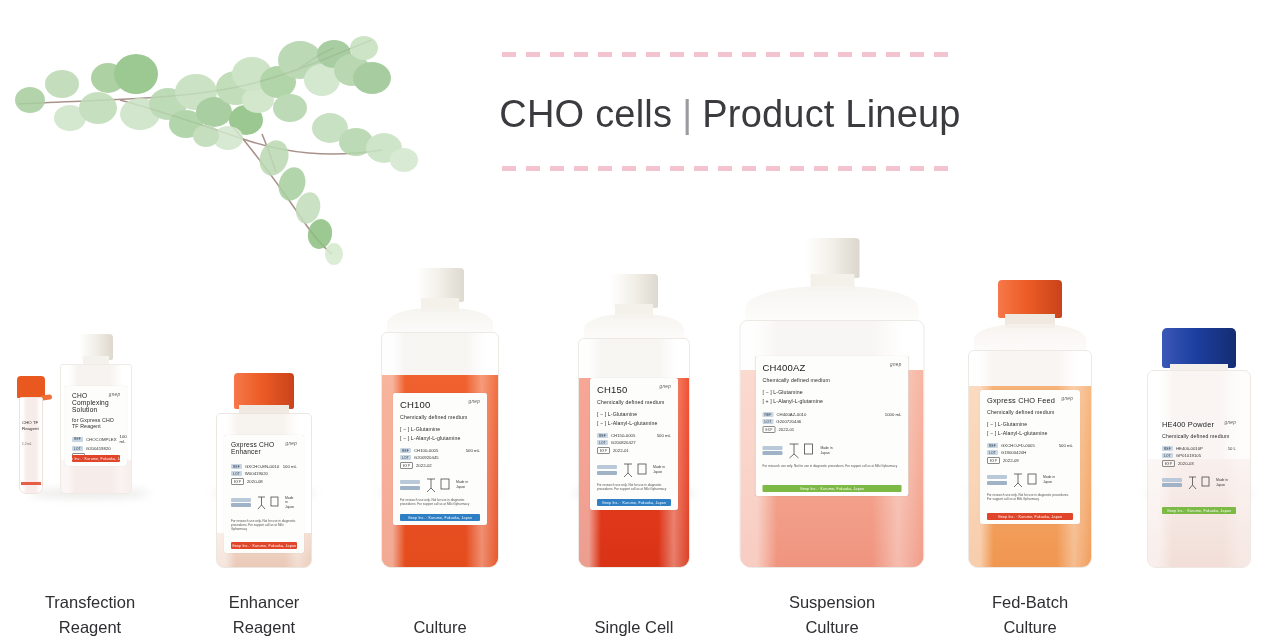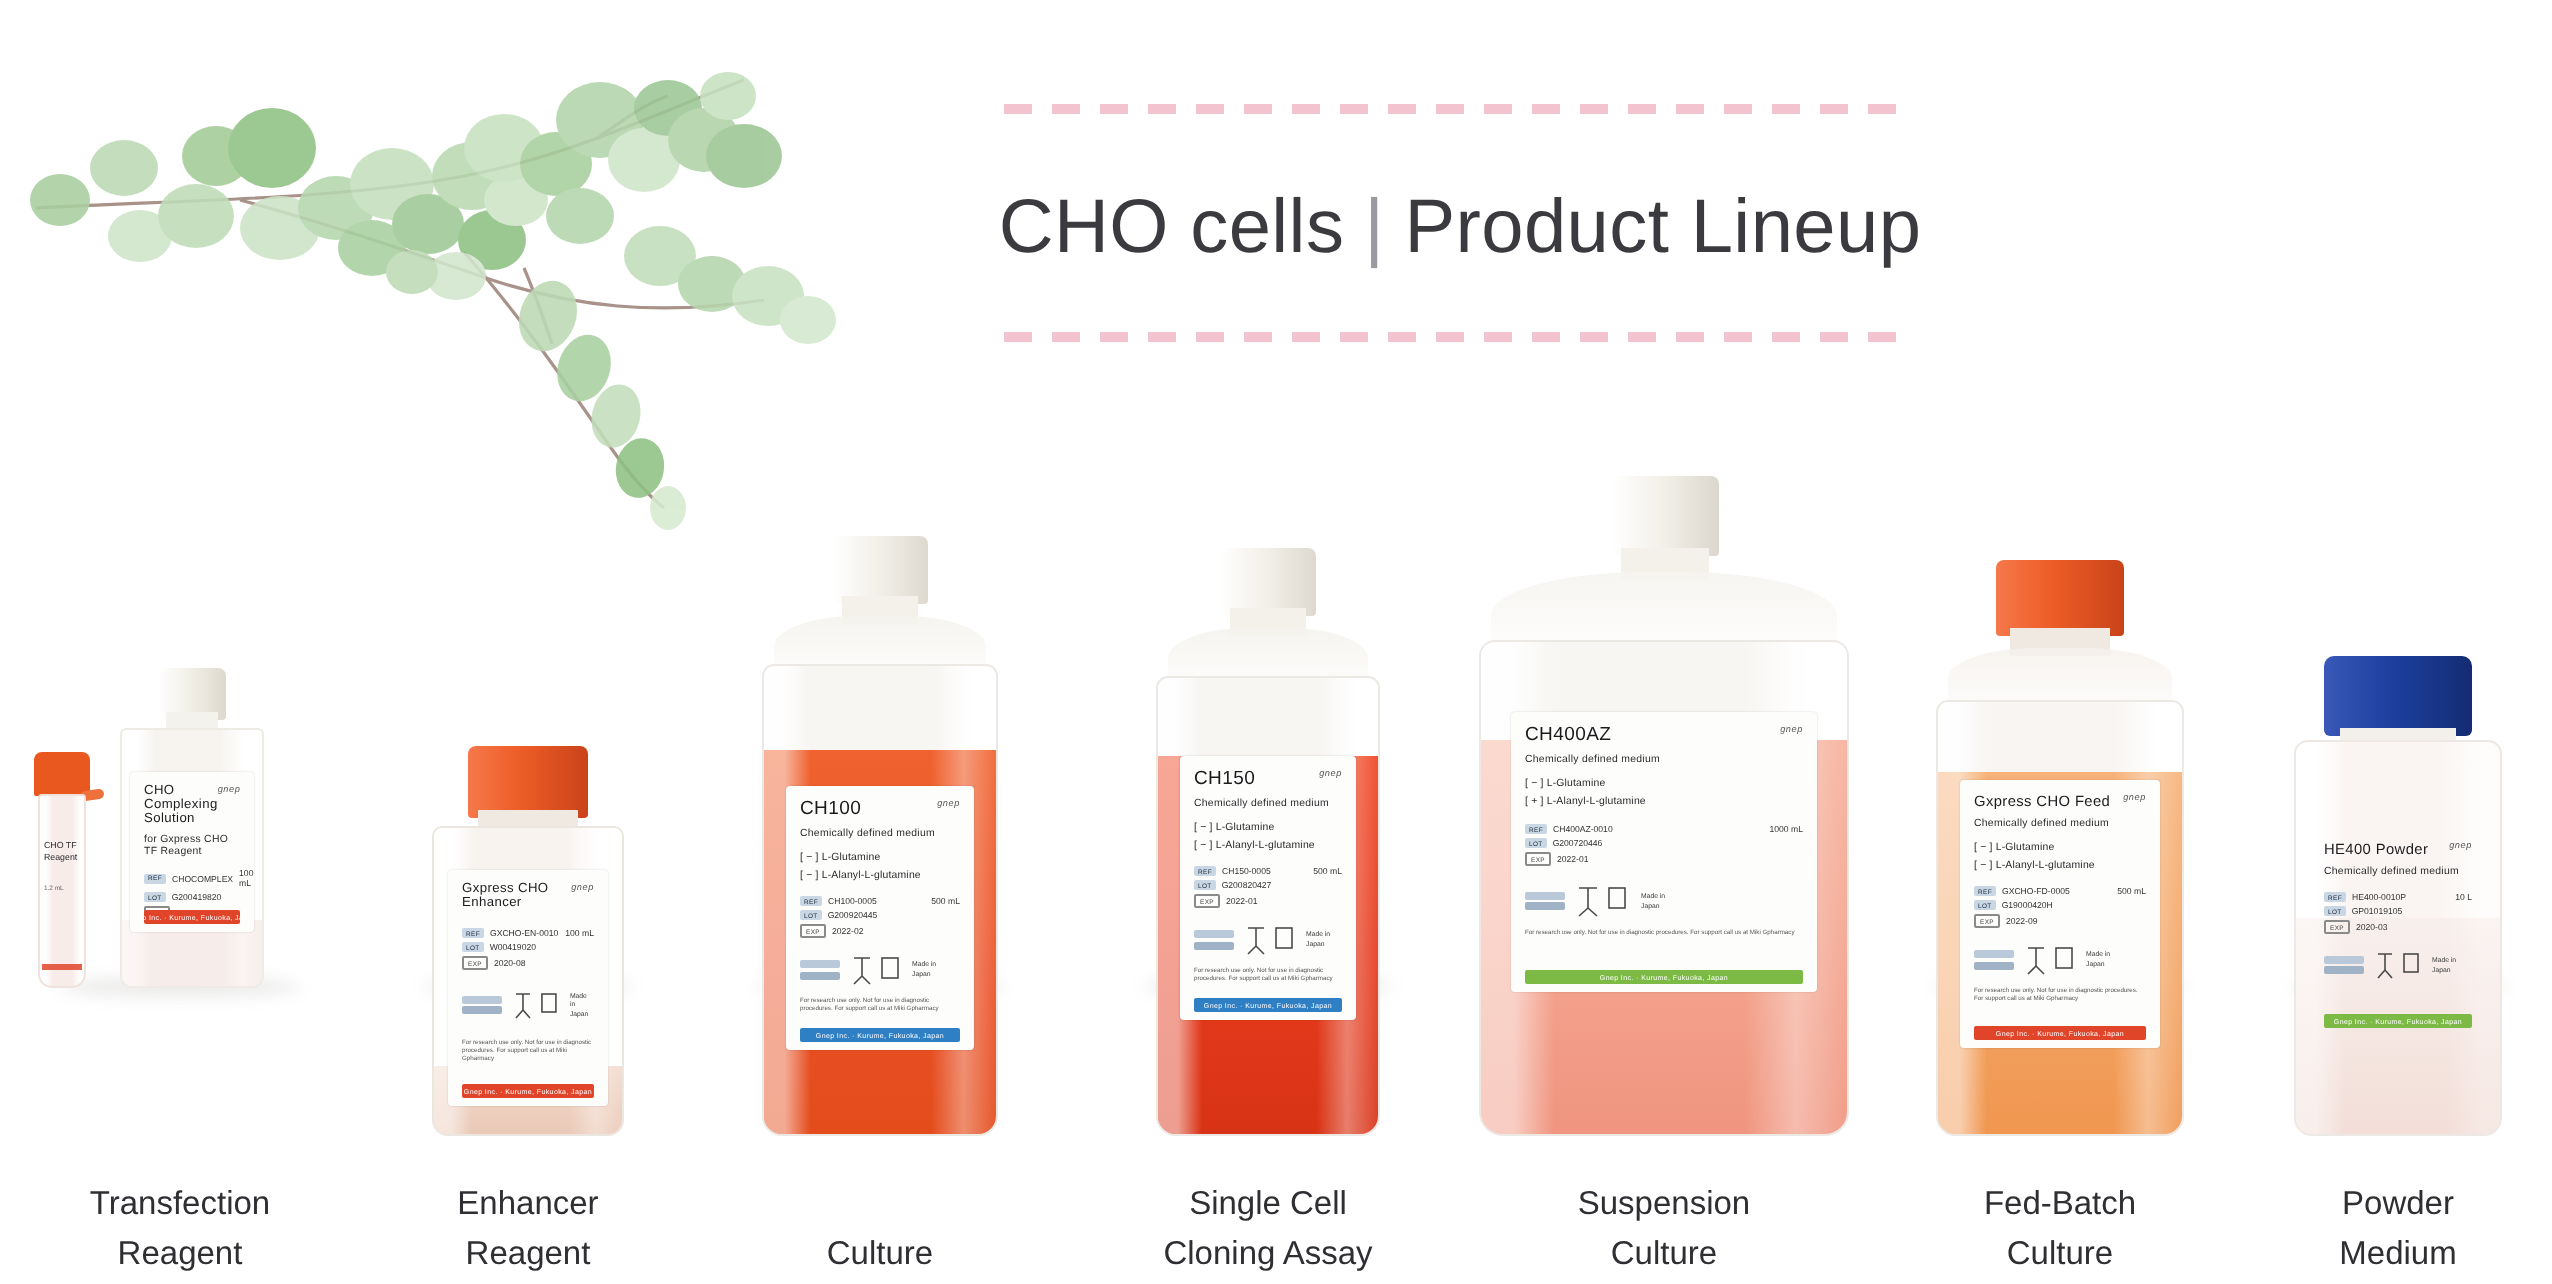--- a/index.html
+++ b/index.html
@@ -348,21 +348,20 @@
                 </svg>
               <div class="made">Made in<br>Japan</div>
             </div>
             <div class="smallprint">For research use only. Not for use in diagnostic procedures. For support call us at Miki Gpharmacy</div>
             <div class="footer-bar" style="background:#2f7fc4;">Gnep Inc.  ·  Kurume, Fukuoka, Japan</div>
           </div>
         </div>
       </div>
       <div class="caption">
         <div>Single Cell</div>
-        <div>Cloning Assay</div>
       </div>
     </div>
 
     <div class="product" style="left:744px;">
       <div class="art">
         <div class="shadow" style="width:136px;height:10px;"></div>
         <div class="bottle" style="width:142px;height:330px;padding-left:43px;">
           <div class="cap" style="top:0;width:54px;height:40px;background:linear-gradient(to right,#ffffff,#f2efe8 50%,#dbd7cd);"></div>
           <div class="neck" style="top:36px;width:44px;height:16px;background:#f4f1ea;"></div>
           <div class="shoulder" style="top:48px;height:48px;left:6px;right:6px;background:linear-gradient(to bottom,rgba(246,244,240,.9),rgba(255,255,255,.25));border-radius:45% 45% 8px 8px;"></div>
@@ -510,20 +509,16 @@
               <svg width="26" height="15" viewBox="0 0 26 15">
                   <path d="M3 2 L10 2 M6.5 2 L6.5 10 M6.5 10 L3 14 M6.5 10 L10 14" stroke="#4a4a4a" fill="none" stroke-width=".8"></path>
                   <rect x="16" y="2" width="7" height="9" stroke="#4a4a4a" fill="none" stroke-width=".8"></rect>
                 </svg>
               <div class="made">Made in<br>Japan</div>
             </div>
             <div class="footer-bar" style="background:#7cba45;">Gnep Inc.  ·  Kurume, Fukuoka, Japan</div>
           </div>
         </div>
       </div>
-      <div class="caption">
-        <div>Powder</div>
-        <div>Medium</div>
-      </div>
     </div>
 
   </div>
 </div>
 
 </body></html>

